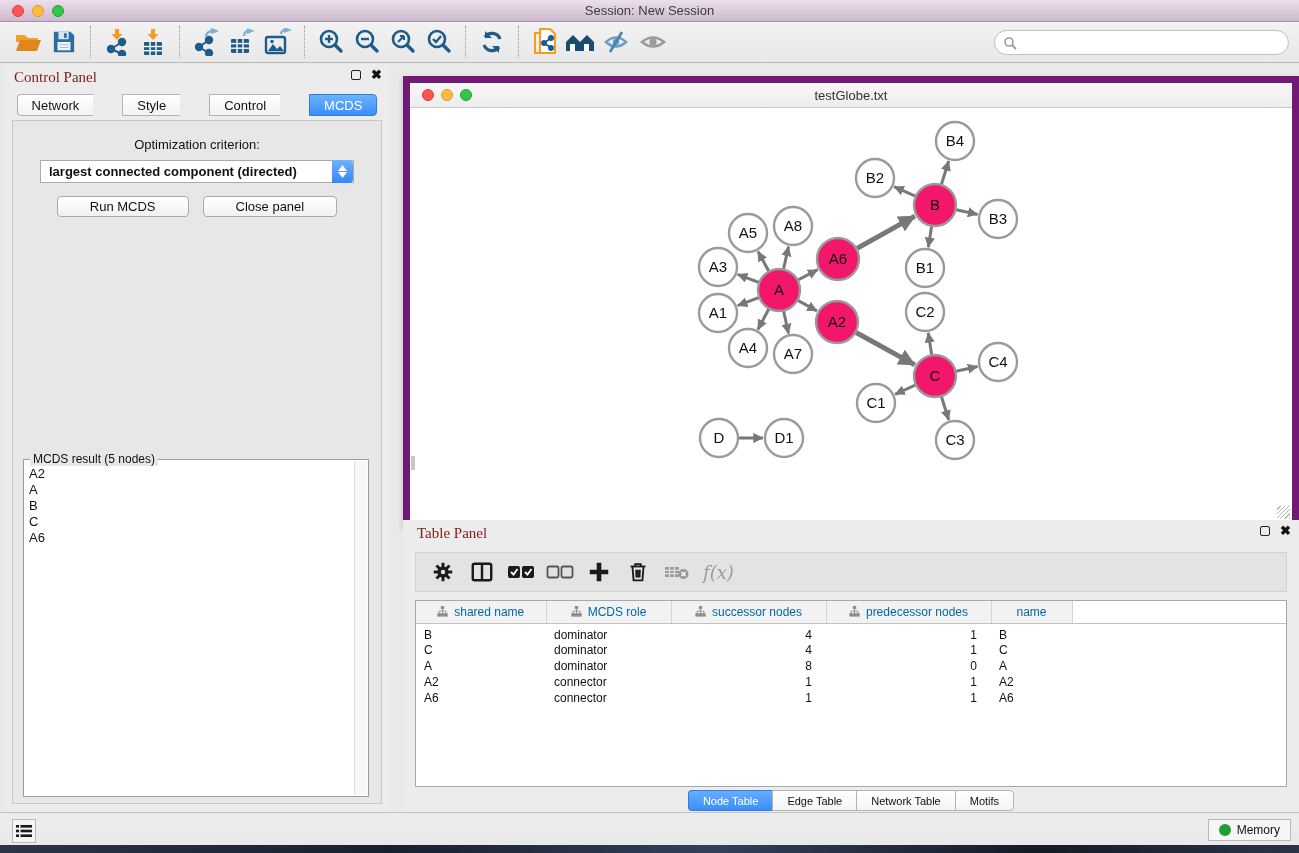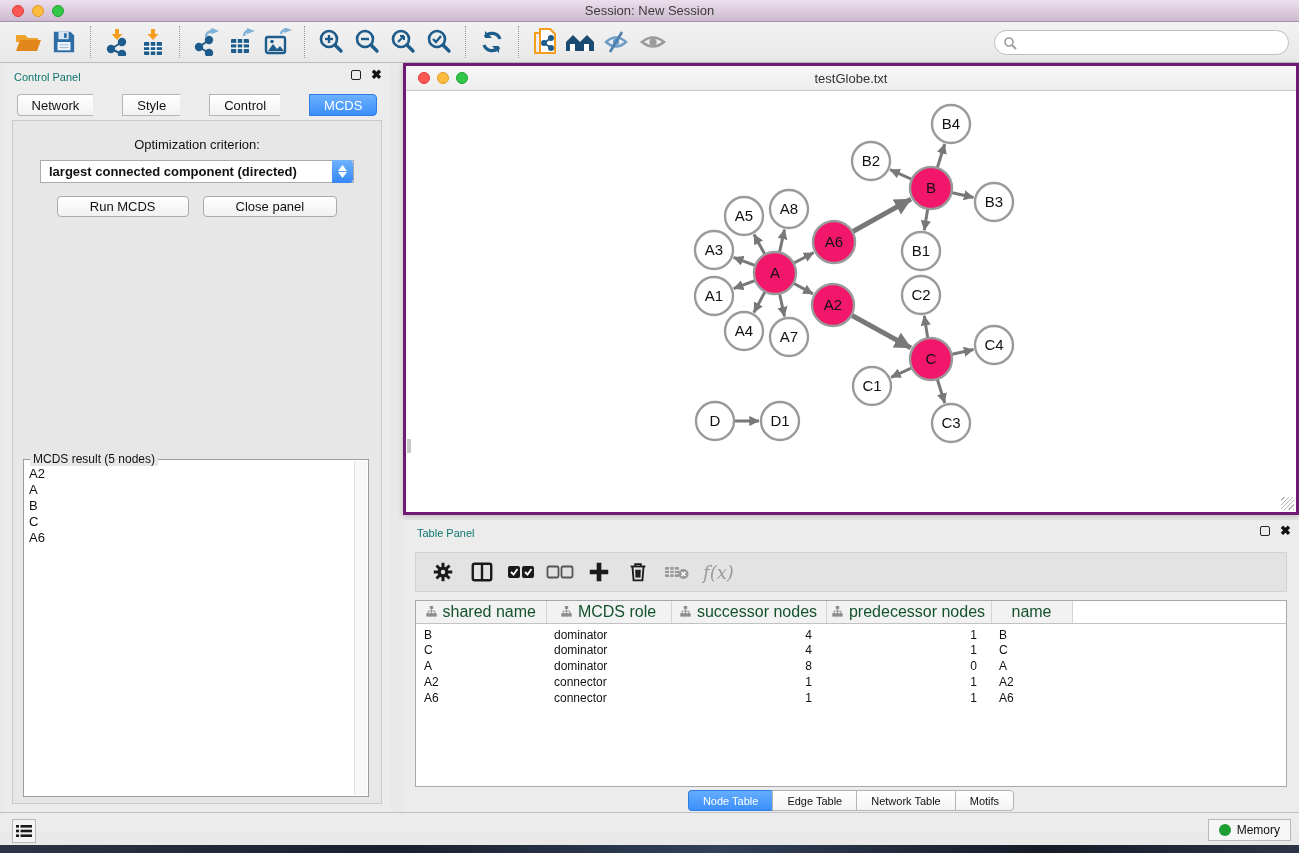--- a/index.html
+++ b/index.html
@@ -27,21 +27,21 @@
   .search-box { position:absolute; right:10px; top:8px; width:295px; height:25px;
     background:#fff; border:1px solid #bfbfbf; border-radius:13px;
     display:flex; align-items:center; padding-left:8px; gap:4px; }
   .search-box input { border:none; outline:none; flex:1; font-size:13px; height:20px;
     font-family:"Liberation Sans", sans-serif; background:transparent; }
 
   
   .control-panel { position:absolute; left:4px; top:64px; width:386px; height:748px;
     background:#ececec; }
   .panel-head { position:relative; height:26px; display:flex; align-items:center; padding:0 10px; }
-  .panel-title { font-size:11px; color:#0f766e; }
+  .panel-title { font-size:15px; color:#7f1d1d;font-family:Liberation Serif, serif; }
   .panel-head-icons { position:absolute; right:8px; top:6px; display:flex; gap:10px; align-items:center; }
   .float-box { width:10px; height:10px; border:1.5px solid #222; border-radius:2px; }
   .close-x { font-size:13px; font-weight:bold; color:#111; line-height:10px; }
   .seg-tabs { display:flex; justify-content:center; margin-top:4px;gap:29px; }
   .seg-btn { height:22px; padding:0 14px; font-size:13px; background:linear-gradient(#ffffff,#f2f2f2);
     border:1px solid #b4b4b4; border-right:none; color:#111; display:flex; align-items:center; }
   .seg-btn:first-child { border-radius:4px 0 0 4px; }
   .seg-btn:last-child { border-radius:0 4px 4px 0; border-right:1px solid #b4b4b4; }
   .seg-btn.active { background:linear-gradient(#6cb1fd,#3b8ffb); color:#fff; border-color:#2f7ce0; }
   .cp-inner { position:absolute; left:8px; right:8px; top:56px; bottom:8px;
@@ -59,43 +59,43 @@
   .groupbox { position:absolute; left:10px; right:12px; top:338px; bottom:6px;
     border:1px solid #9c9c9c; background:#fff; }
   .groupbox-legend { position:absolute; top:-8px; left:6px; background:#e7e7e7; padding:0 3px;
     font-size:12px; color:#111; }
   .result-list { position:absolute; inset:1px 14px 1px 1px; padding:5px 0 0 4px; overflow:hidden; }
   .result-item { font-size:13px; color:#111; line-height:16px; }
   .result-scroll { position:absolute; top:1px; bottom:1px; right:1px; width:13px;
     background:#f7f7f7; border-left:1px solid #e0e0e0; }
 
   
-  .net-window { position:absolute; left:403px; top:63px; width:896px; height:452px;
-    background:#fff; border:3px solid #701a75; box-shadow:0 2px 6px rgba(0,0,0,0.18); }
+  .net-window { position:absolute; left:403px; top:76px; width:896px; height:452px;
+    background:#fff; border:7px solid #701a75; box-shadow:0 2px 6px rgba(0,0,0,0.18); }
   .net-titlebar { position:relative; height:25px; background:linear-gradient(#f7f7f7,#ededed);
     border-bottom:1px solid #c9c9c9; display:flex; align-items:center; }
   .net-lights { position:absolute; left:12px; top:6px; display:flex; gap:7px; }
   .light.sm { width:12px; height:12px; }
   .net-title { width:100%; text-align:center; font-size:13px; color:#333; }
   .net-canvas { position:absolute; inset:26px 1px 1px 1px; background:#fff; overflow:hidden; }
   .canvas-thumb { position:absolute; left:0; top:347px; width:4px; height:14px; background:#c8c8c8; }
   .resize-grip { position:absolute; right:1px; bottom:1px; width:13px; height:13px;
     background:repeating-linear-gradient(135deg, transparent 0 2px, #b5b5b5 2px 3px); }
 
   
   .table-panel { position:absolute; left:403px; top:520px; width:896px; height:292px; background:#ececec; }
   .tp-toolbar { position:absolute; left:12px; top:32px; width:872px; height:40px;
     background:#e3e3e3; border:1px solid #d2d2d2; display:flex; align-items:center; padding-left:8px; gap:2px; }
   .tpi { width:37px; height:34px; display:flex; align-items:center; justify-content:center; }
   .fx { font-family:"DejaVu Serif", serif; font-style:italic; font-size:18px; color:#9a9a9a; padding-left:6px; }
   .data-table { position:absolute; left:12px; top:80px; width:872px; height:187px;
     background:#fff; border:1px solid #a8a8a8; overflow:hidden; }
   table.nt { border-collapse:collapse; table-layout:fixed; width:100%; }
   table.nt th { height:22px; background:#f2f2f2; border-right:1px solid #d4d4d4; border-bottom:1px solid #c2c2c2;
-    font-size:16px; font-weight:normal; color:#14532d; }
+    font-size:12px; font-weight:normal; color:#0369a1; }
   table.nt th.filler { background:#fff; border-right:none; }
   .th-inner { display:flex; align-items:center; justify-content:center; gap:6px; }
   table.nt td { height:16px; font-size:12px; color:#111; padding:0 8px; white-space:nowrap; }
   table.nt td.num { text-align:right; padding-right:14px; }
   table.nt tbody tr:first-child td { padding-top:4px; }
   .bottom-tabs { position:absolute; left:0; right:0; top:270px; display:flex; justify-content:center; }
   .bt-btn { height:21px; padding:0 14px; font-size:11px; color:#111; display:flex; align-items:center;
     background:linear-gradient(#ffffff,#f4f4f4); border:1px solid #b4b4b4; border-right:none; }
   .bt-btn:first-child { border-radius:4px 0 0 4px; }
   .bt-btn:last-child { border-radius:0 4px 4px 0; border-right:1px solid #b4b4b4; }

